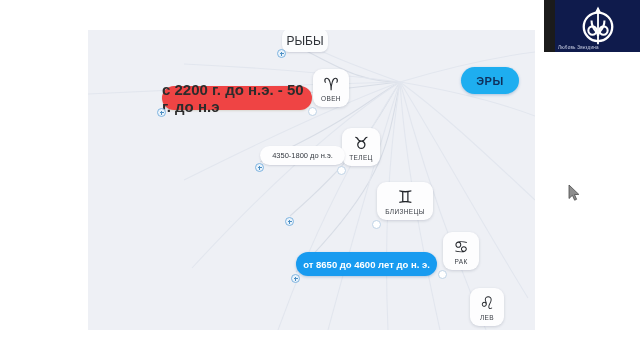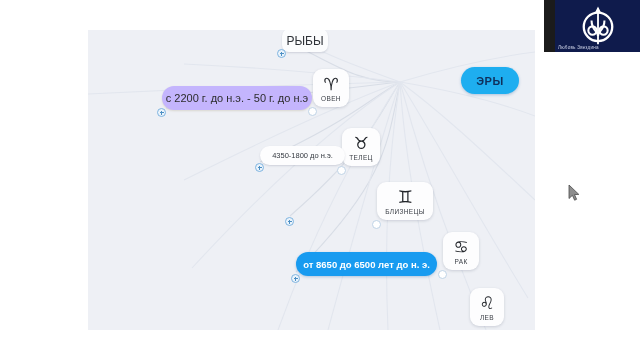--- a/index.html
+++ b/index.html
@@ -29,21 +29,21 @@
   .pill-root{
     background:#1eaef0;color:#10305c;font-weight:bold;font-size:11px;
     letter-spacing:.6px;
     box-shadow:0 1px 3px rgba(20,90,160,.3);
   }
   .pill-blue{
     background:#189bf0;color:#ffffff;font-weight:bold;font-size:9.5px;
     box-shadow:0 1px 3px rgba(20,90,160,.28);
   }
   .pill-yellow{
-    background:#c4b5fd;color:#2c2c2c;font-weight:normal;font-size:11px;
+    background:#ef4444;color:#2c2c2c;font-weight:bold;font-size:15px;
     box-shadow:0 1px 2px rgba(120,100,40,.18);
   }
   .pill-white{
     background:#fdfdfe;color:#33383f;font-size:7.5px;
     box-shadow:0 1px 2px rgba(40,50,80,.16);
   }
   .pill-plain{
     background:#fbfcfd;color:#2e3238;font-size:12px;border-radius:7px;
     box-shadow:0 1px 2px rgba(40,50,80,.16);
     display:flex;align-items:center;justify-content:center;
@@ -165,21 +165,21 @@
     <div class="dot" style="left:69px;top:78px;"></div>
 
     <div class="node pill pill-white" style="left:172px;top:116px;width:85px;height:19px;">
       <span>4350-1800 до н.э.</span>
     </div>
     <div class="dot" style="left:167px;top:133px;"></div>
 
     <div class="dot" style="left:197px;top:187px;"></div>
 
     <div class="node pill pill-blue" style="left:208px;top:222px;width:141px;height:24px;">
-      <span>от 8650 до 6500 лет до н. э.</span>
+      <span>от 8650 до 4600 лет до н. э.</span>
     </div>
     <div class="dot" style="left:203px;top:244px;"></div>
 
   </div>
 
   <div class="logo-strip"></div>
   <div class="logo-panel">
     <svg class="emblem" width="46" height="46" viewBox="0 0 100 100">
       <circle cx="50" cy="54" r="31" fill="none" stroke="#ffffff" stroke-width="5"></circle>
       <path d="M50 14 L50 92" stroke="#ffffff" stroke-width="4" fill="none"></path>

